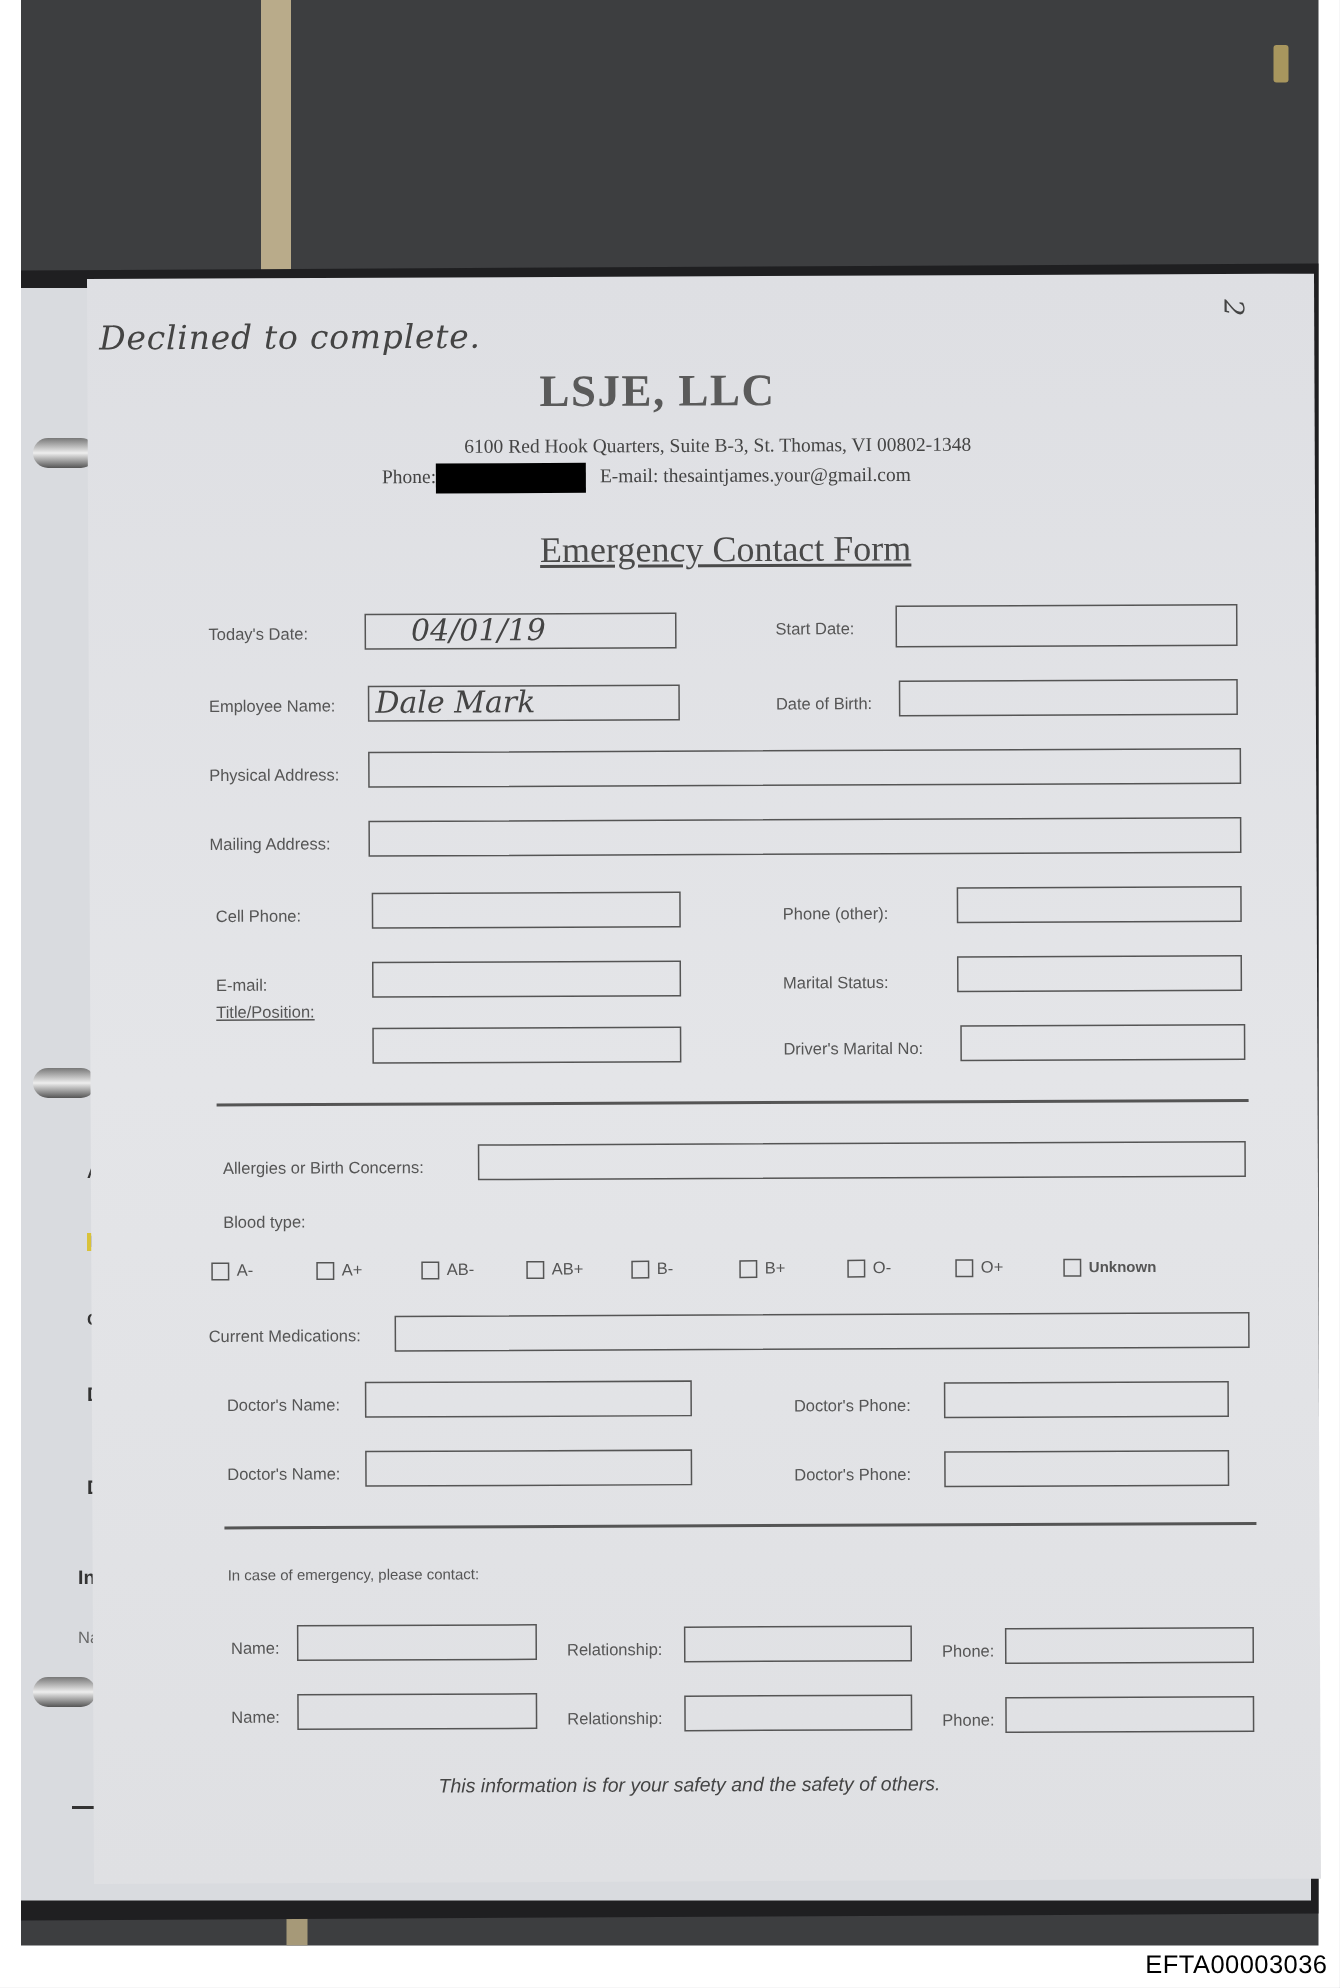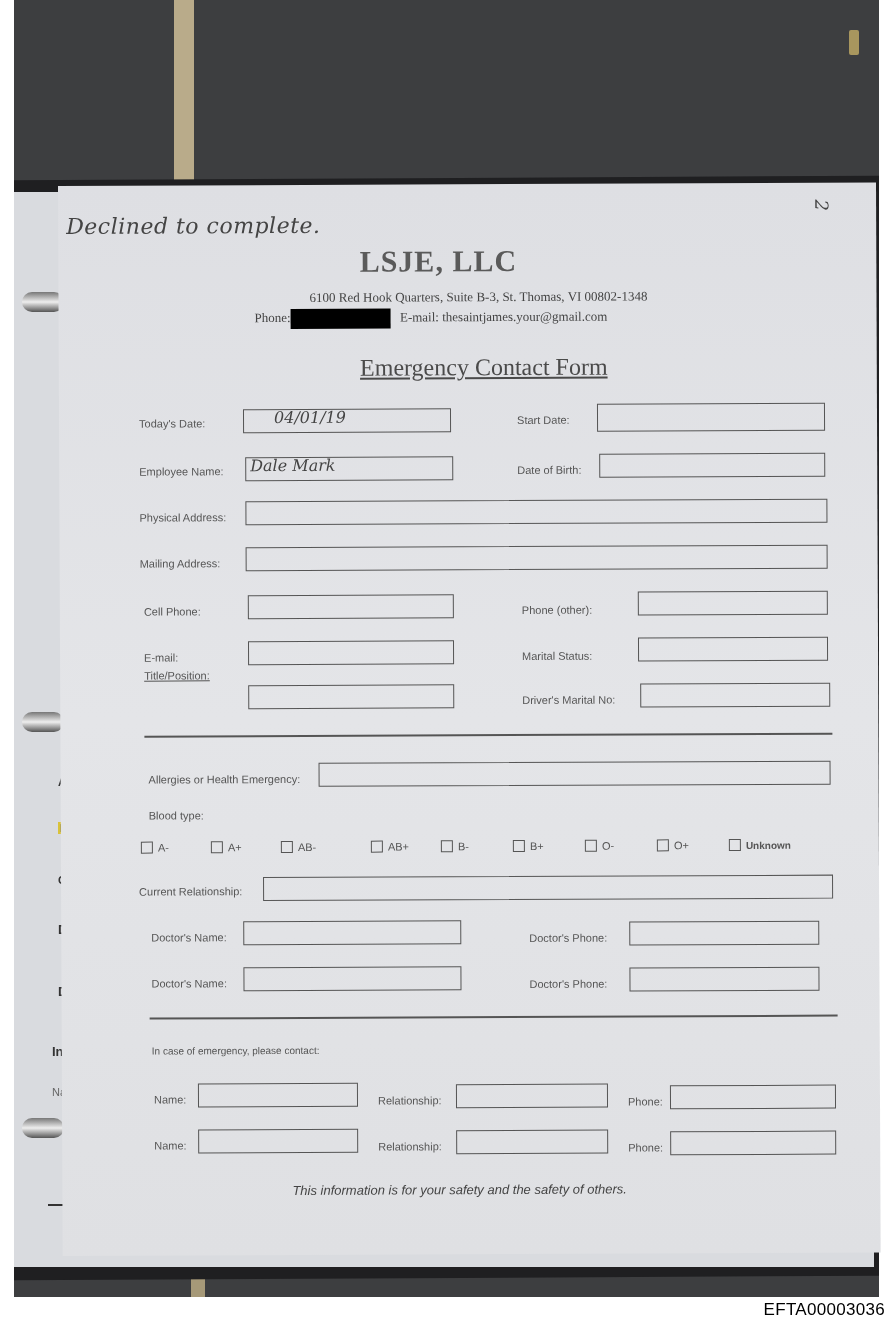--- a/index.html
+++ b/index.html
@@ -37,21 +37,21 @@
   .company { position: absolute; left: 0; width: 100%; text-align: center;
              font-family: "Liberation Serif", serif; color: #555; }
   .company-name { top: 60px; left: 250px; width: 260px; font-size: 30px; font-weight: bold; letter-spacing: 1px; color: #5a5a5a; }
   .company-addr { top: 105px; left: 200px; width: 440px; font-size: 13px; color: #444; }
   .company-contact { top: 124px; left: 196px; width: 450px; font-size: 13px; color: #444; text-align: left; }
   .redact { display: inline-block; width: 100px; height: 20px; background: #000; vertical-align: middle; margin: 0 6px 0 0; }
   .form-title { top: 170px; left: 280px; width: 290px; font-size: 24px; text-decoration: underline; color: #4a4a4a; }
 
   .field-label { position: absolute; font-size: 11px; color: #555; white-space: nowrap; }
   .field-box { position: absolute; height: 24px; border: 1.5px solid #555; background: transparent; }
-  .field-value { position: absolute; font-size: 16px; }
+  .field-value { position: absolute; font-size: 20px; }
   .hr { position: absolute; height: 2px; background: #555; }
 
   .blood-row { position: absolute; left: 80px; top: 656px; width: 680px; display: flex; }
   .blood-opt { display: flex; align-items: center; font-size: 11px; color: #555; margin-right: 0; }
   .checkbox { width: 12px; height: 12px; border: 1.3px solid #555; margin-right: 5px; background: transparent; }
 
   .footer-note { position: absolute; left: 230px; top: 998px; font-size: 13px; font-style: italic; color: #444; }
 
   .doc-id { position: absolute; right: 8px; top: 1300px; font-family: "Liberation Sans", sans-serif;
             font-size: 17px; color: #000; letter-spacing: 0.3px; }
@@ -123,34 +123,34 @@
   <div class="field-label" style="left:462px;top:466px;">Marital Status:</div>
   <div class="field-box" style="left:578px;top:454px;width:190px;"></div>
 
   <div class="field-label" style="left:84px;top:484px;text-decoration:underline;">Title/Position:</div>
   <div class="field-box" style="left:188px;top:500px;width:206px;"></div>
   <div class="field-label" style="left:462px;top:510px;">Driver's Marital No:</div>
   <div class="field-box" style="left:580px;top:500px;width:190px;"></div>
 
   <div class="hr" style="left:84px;top:550px;width:688px;"></div>
 
-  <div class="field-label" style="left:88px;top:588px;">Allergies or Health Emergency:</div>
+  <div class="field-label" style="left:88px;top:588px;">Allergies or Birth Concerns:</div>
   <div class="field-box" style="left:258px;top:578px;width:512px;"></div>
   <div class="field-label" style="left:88px;top:624px;">Blood type:</div>
 
   <div class="blood-row">
     <div class="blood-opt" style="width:70px;">
         <span class="checkbox"></span>
         <span>A-</span>
       </div>
     <div class="blood-opt" style="width:70px;">
         <span class="checkbox"></span>
         <span>A+</span>
       </div>
-    <div class="blood-opt" style="width:90px;">
+    <div class="blood-opt" style="width:70px;">
         <span class="checkbox"></span>
         <span>AB-</span>
       </div>
     <div class="blood-opt" style="width:70px;">
         <span class="checkbox"></span>
         <span>AB+</span>
       </div>
     <div class="blood-opt" style="width:72px;">
         <span class="checkbox"></span>
         <span>B-</span>
@@ -166,21 +166,21 @@
     <div class="blood-opt" style="width:72px;">
         <span class="checkbox"></span>
         <span>O+</span>
       </div>
     <div class="blood-opt" style="width:90px;font-size:10px;font-weight:bold;">
         <span class="checkbox"></span>
         <span>Unknown</span>
       </div>
   </div>
 
-  <div class="field-label" style="left:78px;top:700px;">Current Relationship:</div>
+  <div class="field-label" style="left:78px;top:700px;">Current Medications:</div>
   <div class="field-box" style="left:202px;top:692px;width:570px;"></div>
 
   <div class="field-label" style="left:90px;top:746px;">Doctor's Name:</div>
   <div class="field-box" style="left:182px;top:736px;width:218px;"></div>
   <div class="field-label" style="left:468px;top:748px;">Doctor's Phone:</div>
   <div class="field-box" style="left:568px;top:738px;width:190px;"></div>
 
   <div class="field-label" style="left:90px;top:792px;">Doctor's Name:</div>
   <div class="field-box" style="left:182px;top:782px;width:218px;"></div>
   <div class="field-label" style="left:468px;top:794px;">Doctor's Phone:</div>

